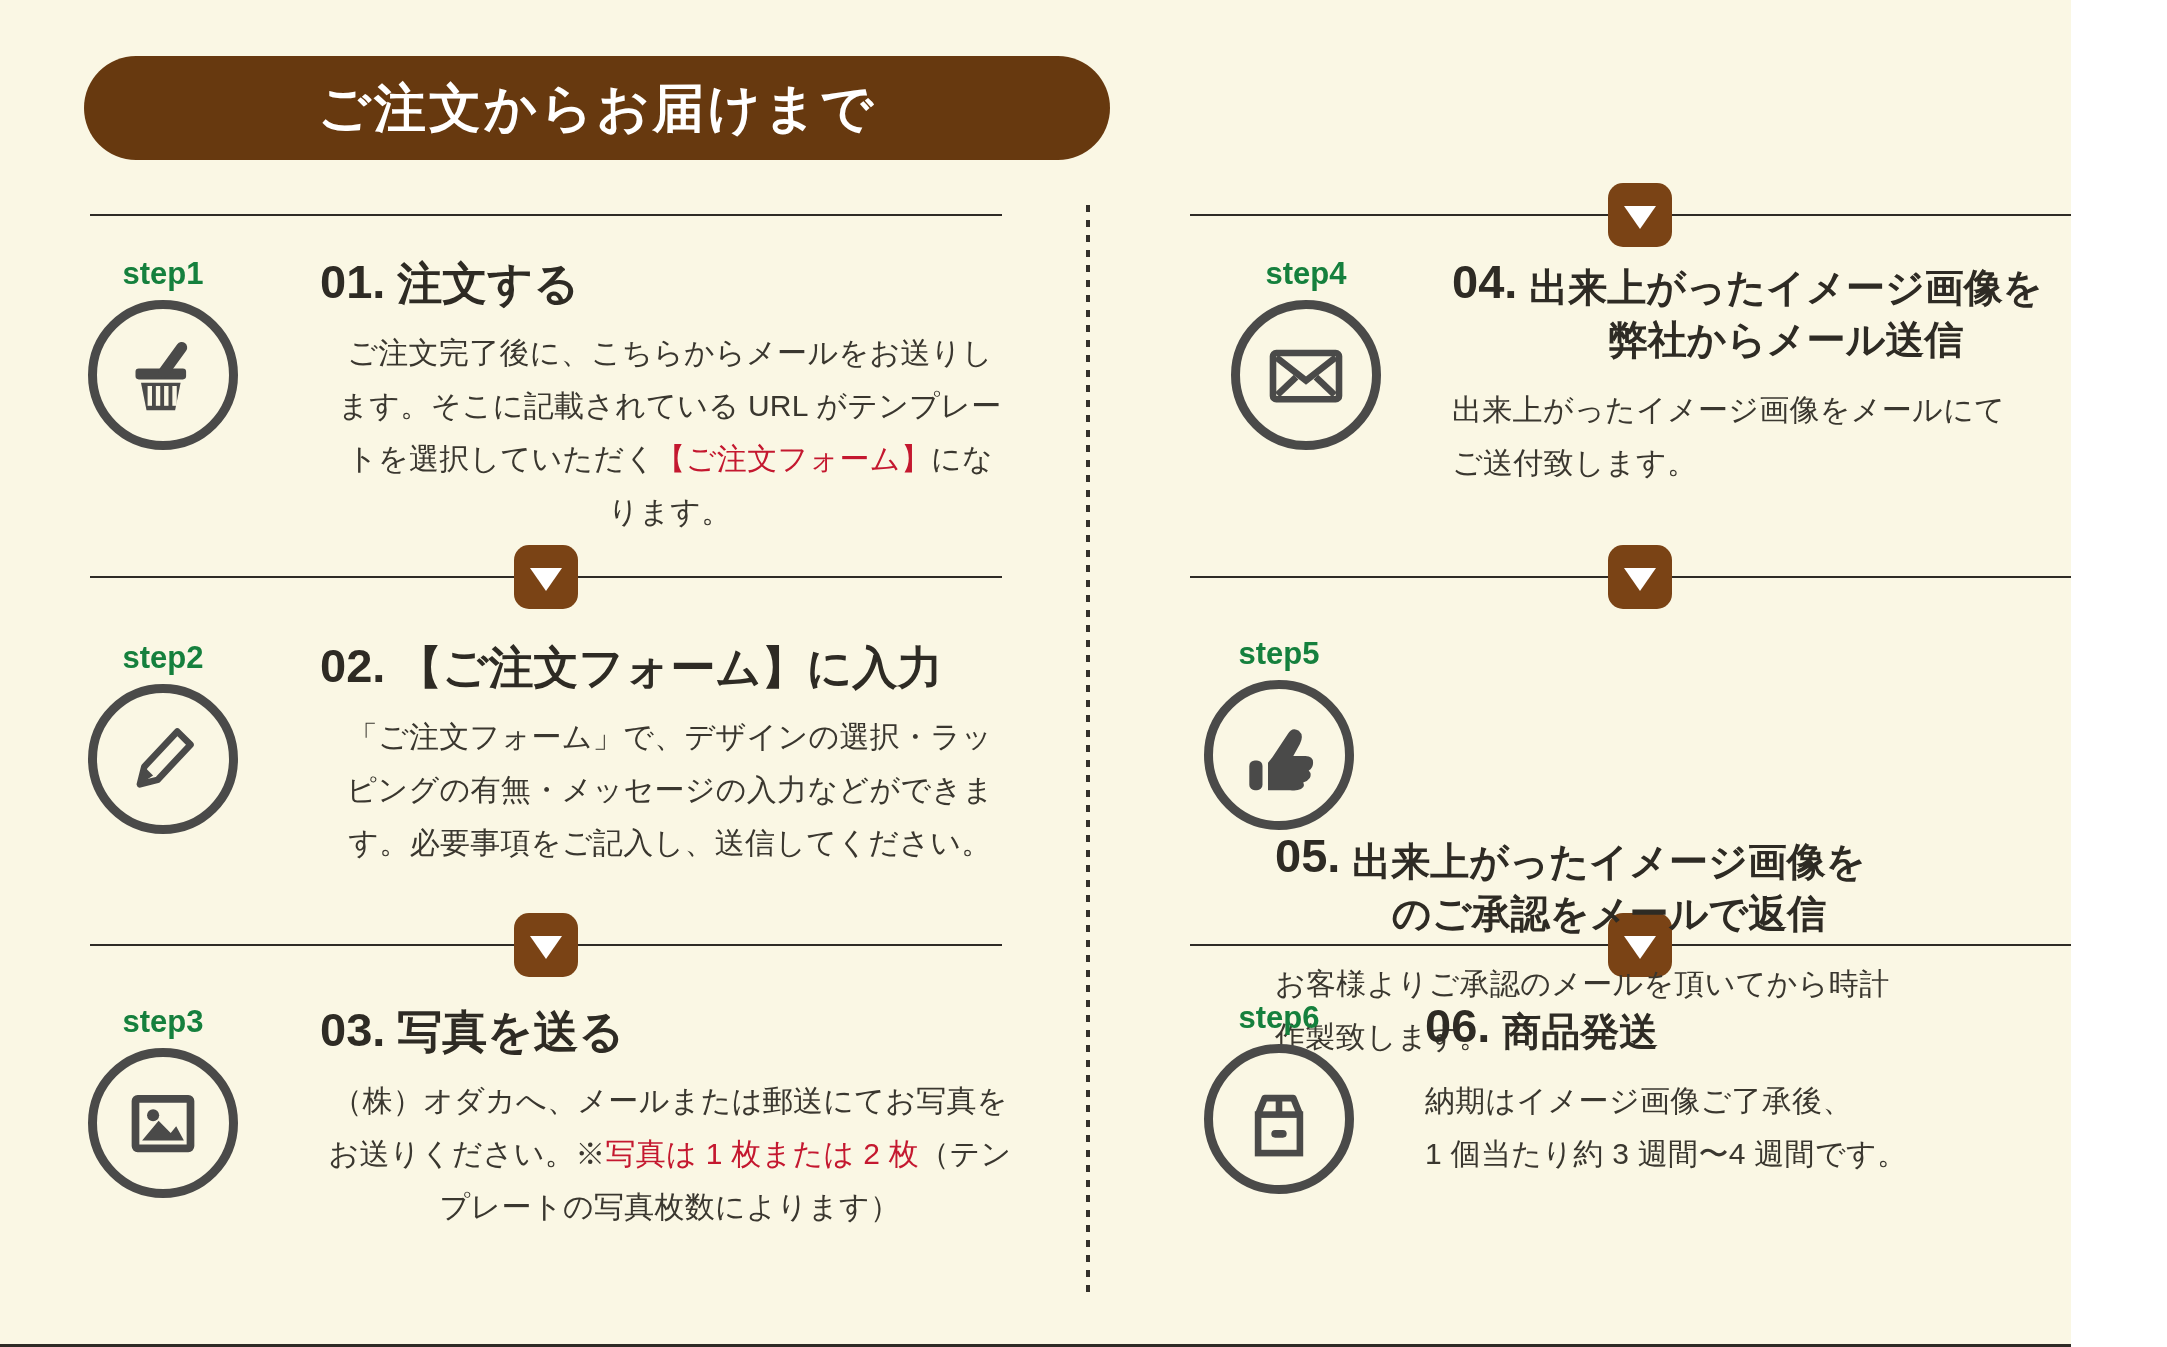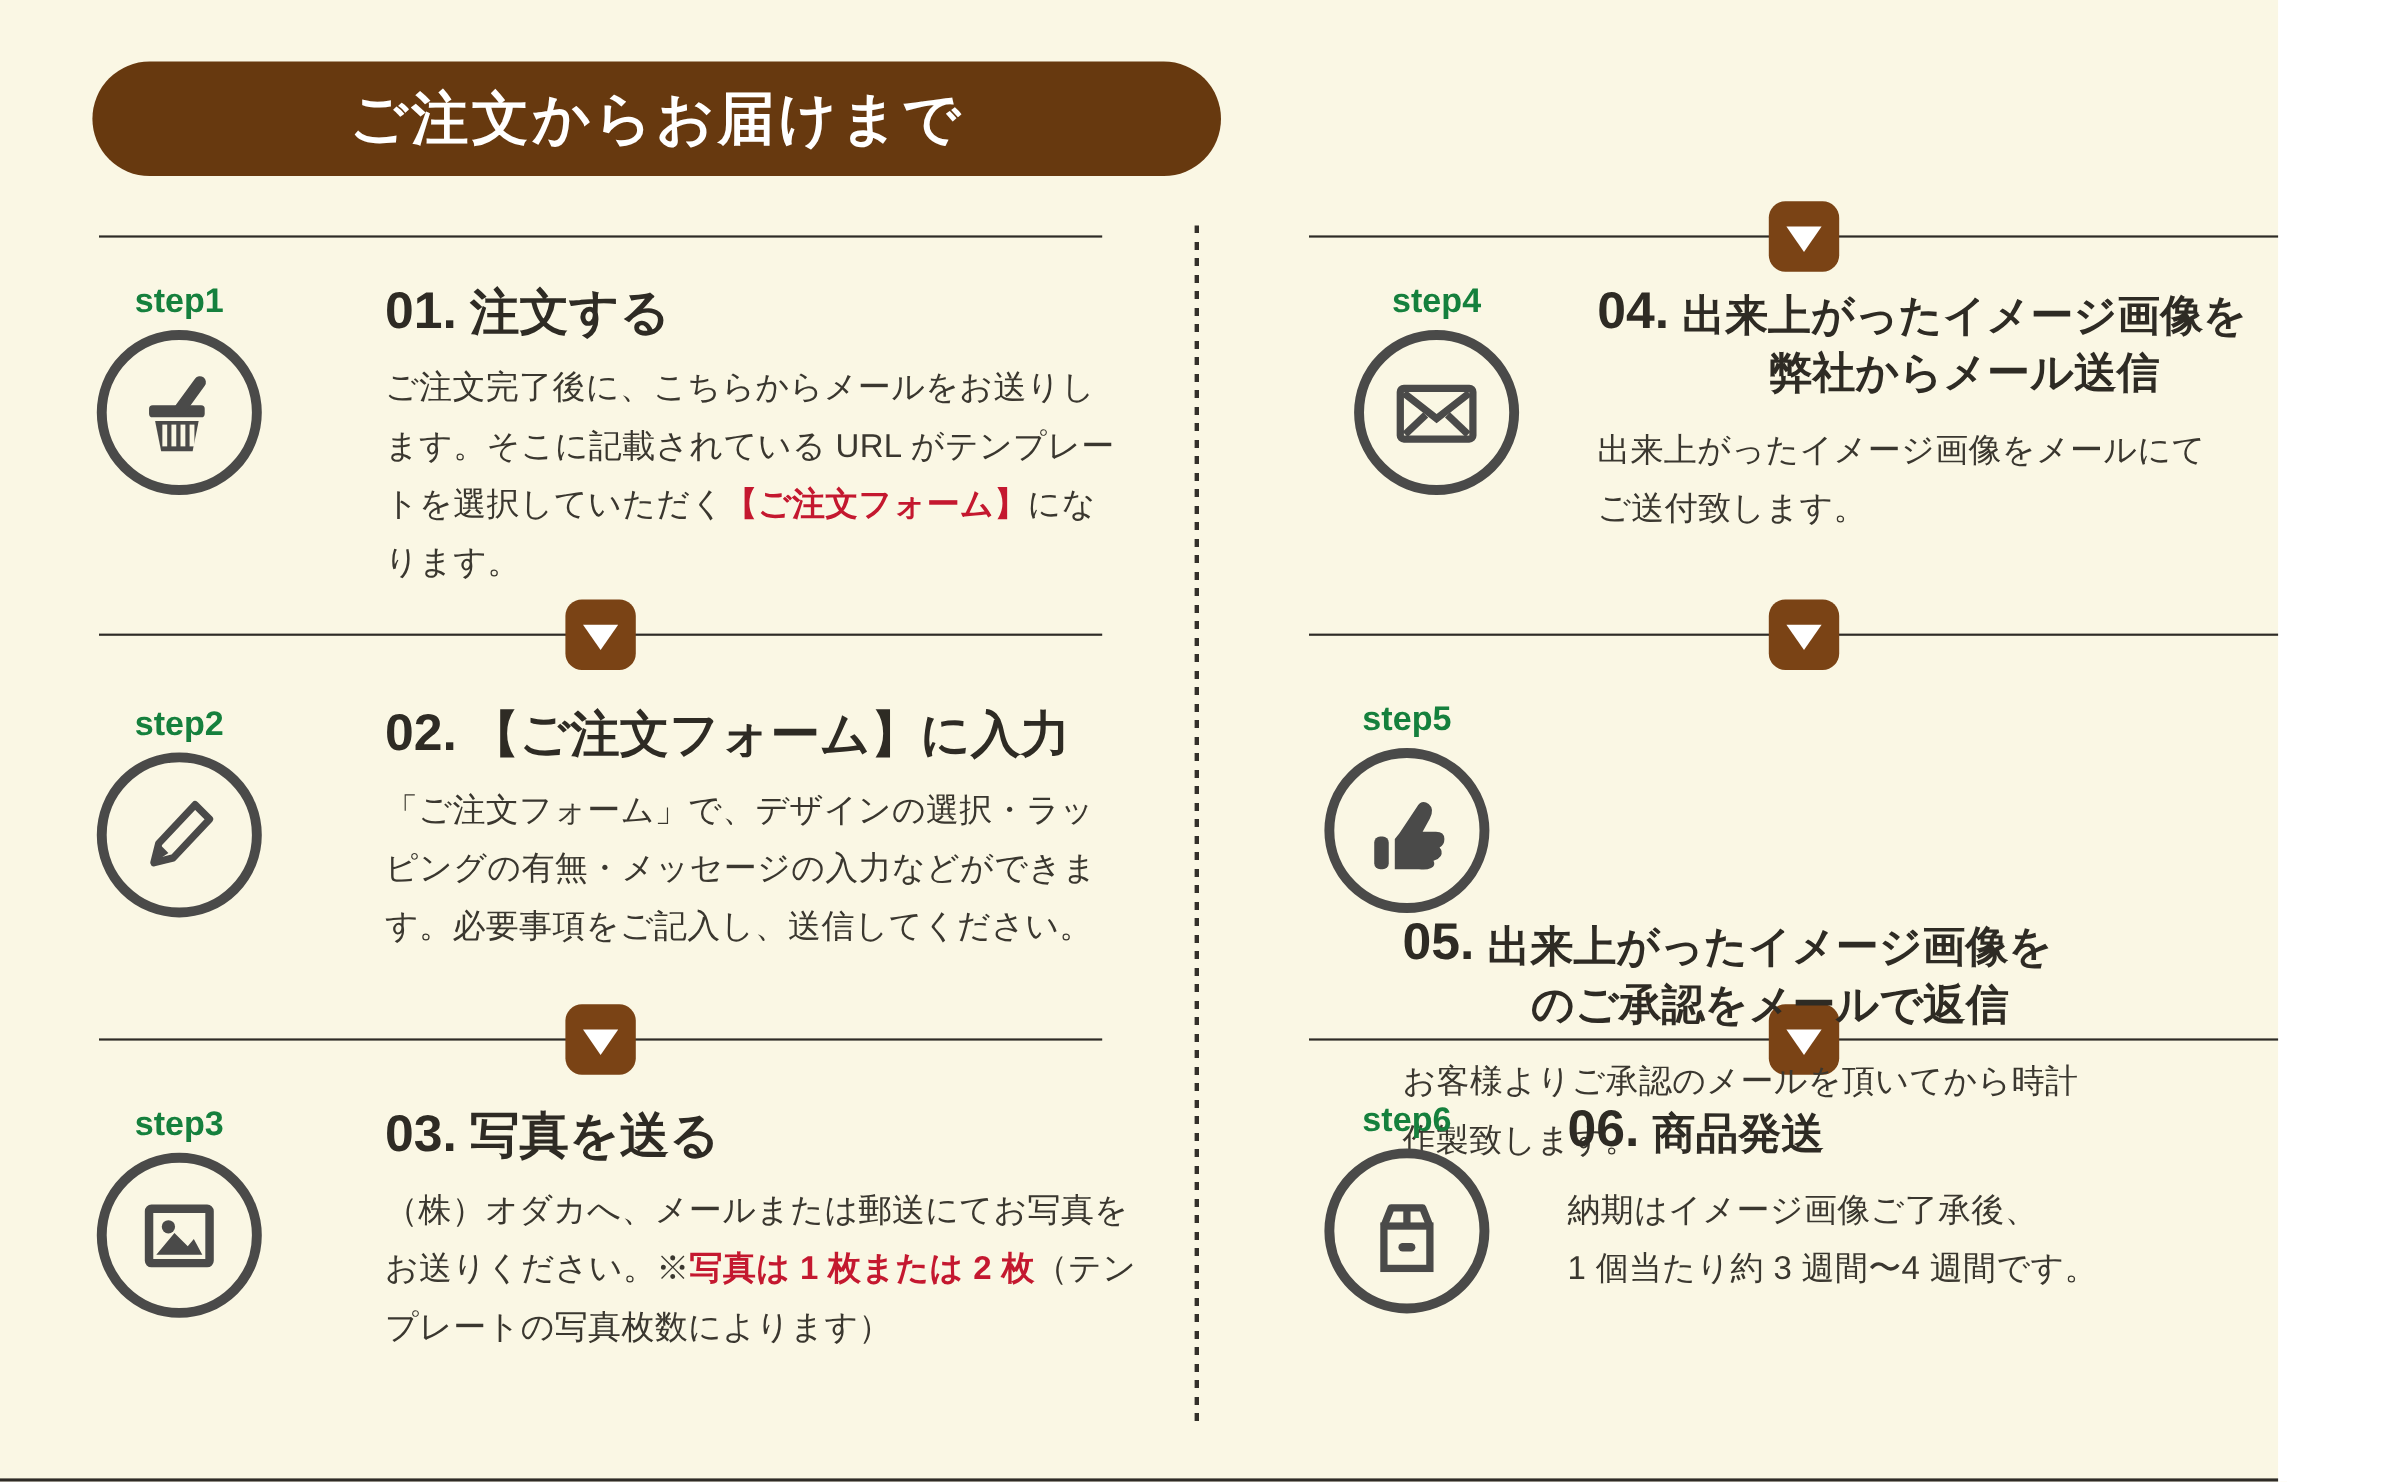--- a/index.html
+++ b/index.html
@@ -27,33 +27,33 @@
     width:0;height:0;border-left:16px solid transparent;border-right:16px solid transparent;
     border-top:23px solid #FFFFFF;margin-top:5px;
   }
   .step{position:absolute;display:flex;align-items:flex-start;}
   .badge{flex:0 0 150px;width:150px;text-align:center;}
   .badge .lbl{display:block;font-size:31px;font-weight:bold;color:#15803d;margin-bottom:8px;}
   .circle{
     width:150px;height:150px;box-sizing:border-box;border:9px solid #4A4A49;border-radius:50%;
     display:flex;align-items:center;justify-content:center;
   }
-  .left-col .content{margin-left:112px;width:700px;}
+  .left-col .content{margin-left:82px;width:700px;text-align:center;}
   .right-col .content{margin-left:71px;width:720px;}
   .heading{display:flex;align-items:flex-start;color:#2E2B24;font-weight:bold;margin:0 0 16px 0;}
   .heading .num{font-size:47px;line-height:1.1;margin-right:12px;white-space:nowrap;}
   .left-col .htext{font-size:45px;line-height:1.15;white-space:nowrap;padding-top:2px;}
   .right-col .htext{
     font-size:39px;line-height:1.34;text-align:center;display:inline-block;
     padding-top:6px;white-space:nowrap;
   }
   .body .line{
     font-size:30px;color:#3A372F;line-height:53px;white-space:nowrap;letter-spacing:0.3px;
   }
-  .seg-red{color:#C4182F;font-weight:bold;}
+  .seg-red{color:#C4182F;font-weight:normal;}
   .icon-svg{display:block;}
 </style>
 </head>
 <body>
 
 <div class="page">
 
   <div class="banner">ご注文からお届けまで</div>
 
   <div class="rule" style="left:90px;top:214px;width:912px;"></div>

